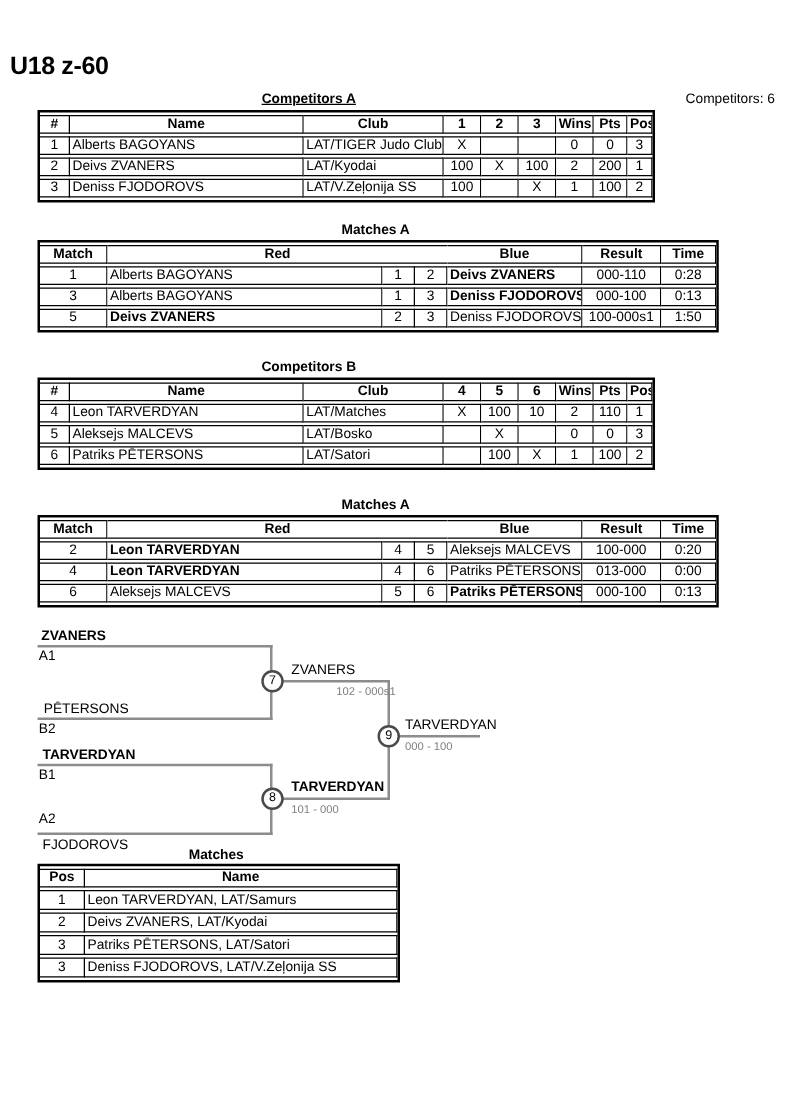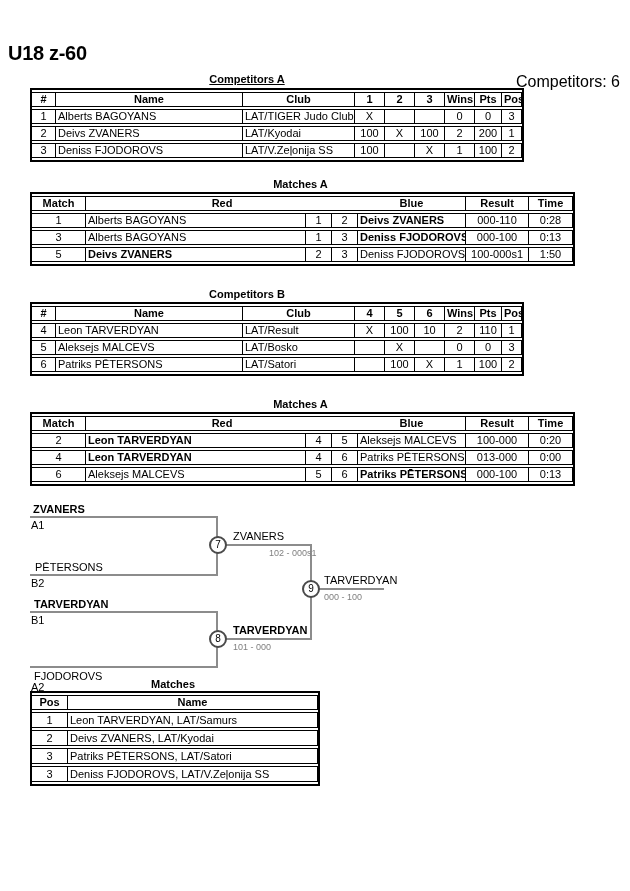--- a/index.html
+++ b/index.html
@@ -8,21 +8,21 @@
     font-family:"Liberation Sans","DejaVu Sans",sans-serif;color:#000;
   }
 
   
   .title-row{
     position:absolute;top:42px;left:8px;right:6px;
     display:flex;justify-content:space-between;align-items:baseline;
     font-weight:bold;font-size:20px;letter-spacing:-0.3px;white-space:pre;
   }
   .sub-title{position:absolute;font-size:11px;font-weight:bold;text-align:center;}
-  .comp-count{position:absolute;top:73px;right:10px;font-size:16px;}
+  .comp-count{position:absolute;top:73px;right:10px;font-size:11px;}
 
   
   .tbl{
     position:absolute;border:2px solid #000;background:#fff;
     border-collapse:separate;border-spacing:0 2px;table-layout:fixed;
     font-size:11px;
   }
   .tbl th,.tbl td{
     border:1px solid #000;border-left:none;
     height:13px;line-height:13px;padding:0 2px;
@@ -186,21 +186,21 @@
     <th>4</th>
     <th>5</th>
     <th class="pt">6</th>
     <th>Wins</th>
     <th>Pts</th>
     <th>Pos</th>
   </tr>
   <tr>
     <td class="c">4</td>
     <td class="l">Leon TARVERDYAN</td>
-    <td class="l">LAT/Result</td>
+    <td class="l">LAT/Matches</td>
     <td class="c">X</td>
     <td class="c">100</td>
     <td class="c pt">10</td>
     <td class="c">2</td>
     <td class="c">110</td>
     <td class="c">1</td>
   </tr>
   <tr>
     <td class="c">5</td>
     <td class="l">Aleksejs MALCEVS</td>
@@ -277,21 +277,21 @@
 
 <div>
 
   <span class="bk-name w" style="left:33px;top:503px;">ZVANERS</span>
   <span class="bk-name" style="left:31px;top:519px;">A1</span>
   <span class="bk-name" style="left:35px;top:561px;">PĒTERSONS</span>
   <span class="bk-name" style="left:31px;top:577px;">B2</span>
   <span class="bk-name w" style="left:34px;top:598px;">TARVERDYAN</span>
   <span class="bk-name" style="left:31px;top:614px;">B1</span>
   <span class="bk-name" style="left:34px;top:670px;text-align:right;">FJODOROVS</span>
-  <span class="bk-name" style="left:31px;top:681px;">A2</span>
+  <span class="bk-name" style="left:31px;top:649px;">A2</span>
 
   <div class="bk-line bk-h" style="left:30px;top:516px;width:188px;"></div>
   <div class="bk-line bk-h" style="left:30px;top:574px;width:188px;"></div>
   <div class="bk-line bk-h" style="left:30px;top:611px;width:188px;"></div>
   <div class="bk-line bk-h" style="left:30px;top:666px;width:188px;"></div>
   <div class="bk-line bk-v" style="left:216px;top:516px;height:60px;"></div>
   <div class="bk-line bk-v" style="left:216px;top:611px;height:57px;"></div>
   <div class="bk-line bk-h" style="left:218px;top:544px;width:94px;"></div>
   <div class="bk-line bk-h" style="left:218px;top:638px;width:94px;"></div>
   <div class="bk-line bk-v" style="left:310px;top:544px;height:96px;"></div>

